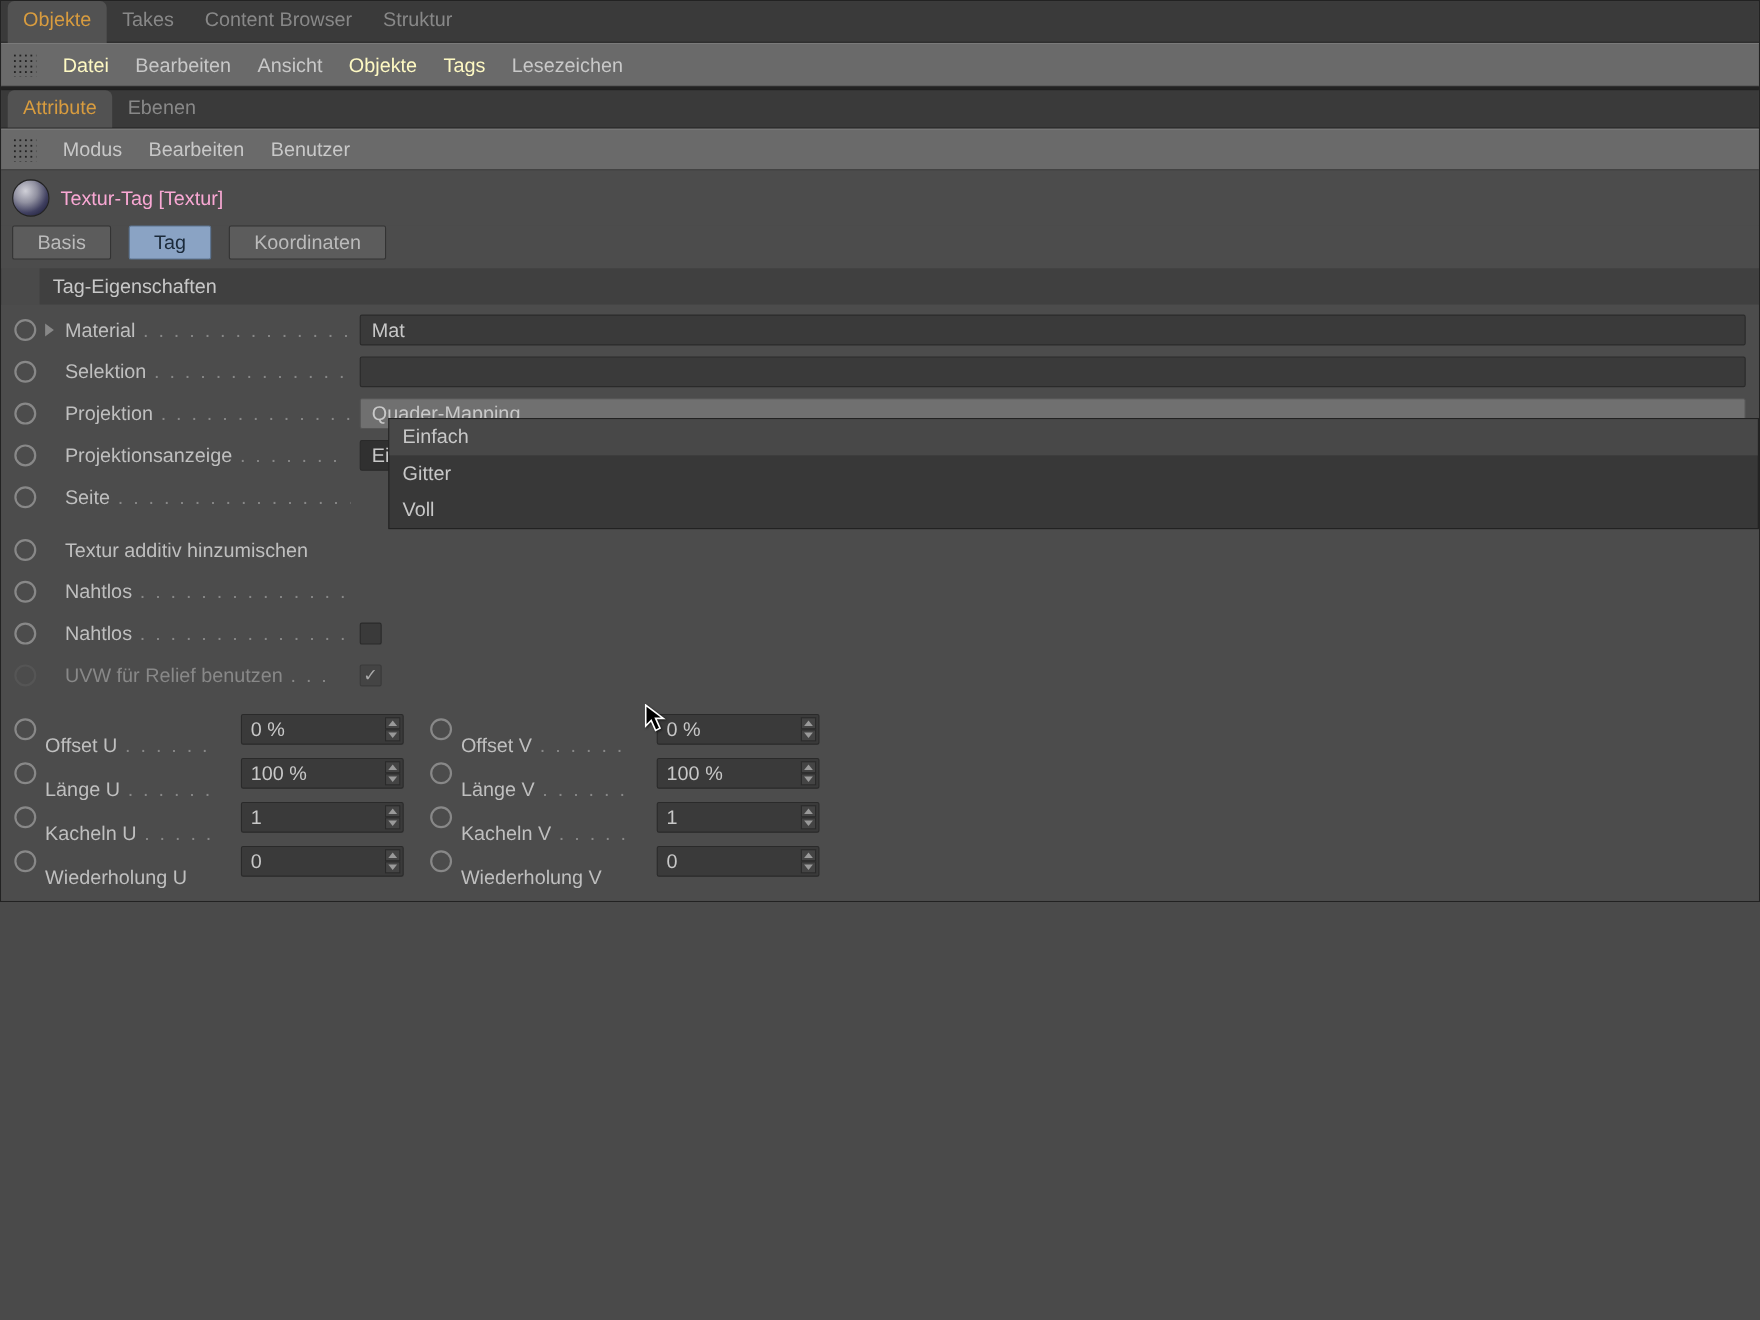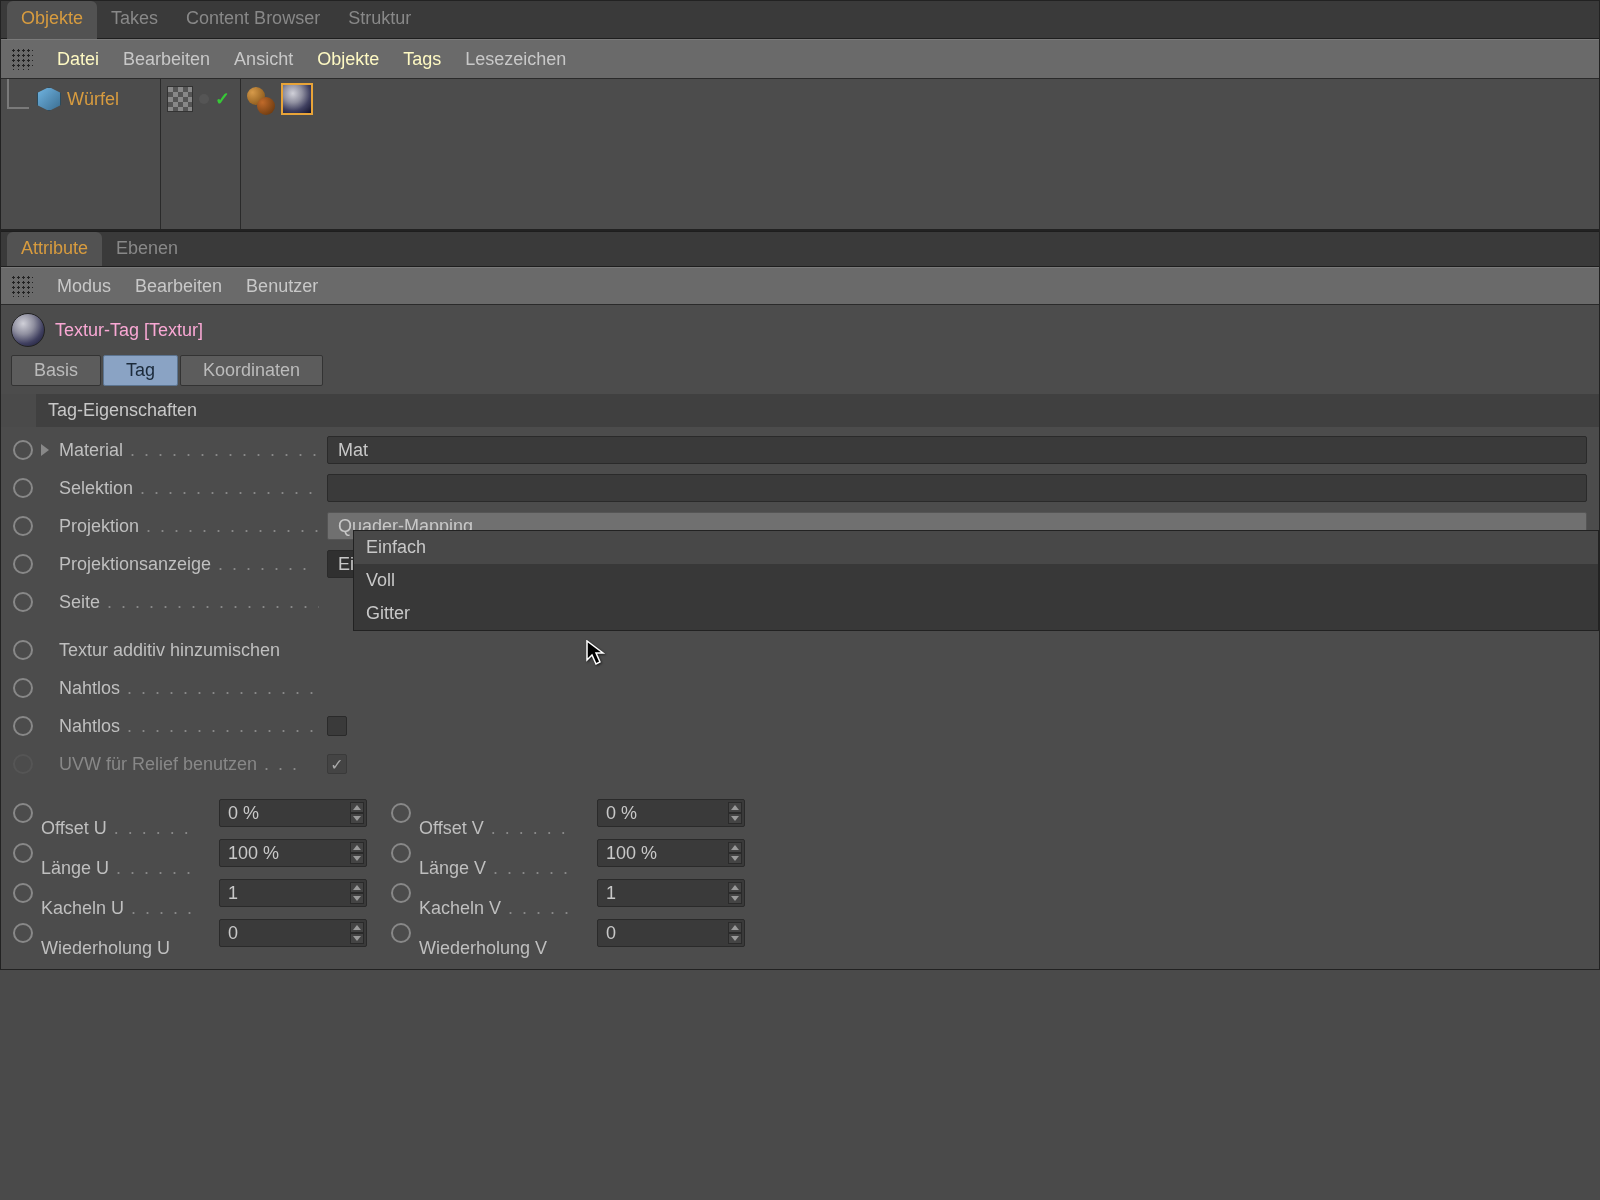--- a/index.html
+++ b/index.html
@@ -63,21 +63,21 @@
   .menubar2 .grid-icon { width: 22px; height: 22px;
     background-image: radial-gradient(circle, #222 1.2px, transparent 1.3px);
     background-size: 5px 5px; }
   
   .attr-header { display: flex; align-items: center; gap: 10px; padding: 8px 10px; background: #4c4c4c; }
   .attr-icon { width: 34px; height: 34px; border-radius: 50%;
     background: radial-gradient(circle at 35% 30%, #d0d0d8 0%, #9090a0 35%, #404060 65%, #10102a 100%);
     border: 1px solid #222; }
   .attr-title { color: #f9a8d4; }
   
-  .sub-tabs { display: flex; gap: 2px; padding: 0 10px 8px 10px; background: #4c4c4c; }
+  .sub-tabs { display: flex; gap: 16px; padding: 0 10px 8px 10px; background: #4c4c4c; }
   .sub-tab { padding: 4px 22px; background: #5c5c5c; border: 1px solid #333; color: #bbb; border-radius: 2px; }
   .sub-tab.active { background: #8aa3c4; color: #1b2a3a; border-color: #5c7490; }
   
   .section-title { padding: 6px 12px; background: #404040; color: #c8c8c8; font-weight: 500; margin-left: 35px; }
   
   .props { background: #4c4c4c; padding: 4px 0 16px 0; }
   .prop-row { display: flex; align-items: center; height: 38px; padding: 0 12px; gap: 8px; position: relative; }
   .radio { width: 20px; height: 20px; border-radius: 50%; border: 2px solid #888; background: #4c4c4c; flex: 0 0 20px; }
   .radio.disabled { border-color: #555; }
   .tri { width: 0; height: 0; border-top: 6px solid transparent; border-bottom: 6px solid transparent; border-left: 8px solid #888; margin-right: 2px; }
@@ -119,45 +119,20 @@
   </div>
   <div class="menubar">
     <div class="grid-icon"></div>
     <span class="hl">Datei</span>
     <span>Bearbeiten</span>
     <span>Ansicht</span>
     <span class="hl">Objekte</span>
     <span class="hl">Tags</span>
     <span>Lesezeichen</span>
   </div>
-  <div class="object-area">
-    <div class="obj-col-left">
-      <div class="obj-row">
-        <div class="tree-conn"></div>
-        <div class="cube-icon"></div>
-        <span class="obj-name">Würfel</span>
-      </div>
-    </div>
-    <div class="obj-col-mid">
-      <div class="obj-row">
-        <div class="layer-swatch"></div>
-        <div class="dot gray"></div>
-        <span class="chk">✓</span>
-      </div>
-    </div>
-    <div class="obj-col-tags">
-      <div class="obj-row">
-        <div style="position:relative; width:28px; height:24px;">
-          <div class="sphere-a" style="position:absolute; left:0; top:0;"></div>
-          <div class="sphere-b" style="position:absolute; left:10px; top:10px;"></div>
-        </div>
-        <div class="tag-thumb"></div>
-      </div>
-    </div>
-  </div>
 </div>
 
 <div class="panel" style="position:relative;">
   <div class="attr-tabs">
     <div class="attr-tab active">Attribute</div>
     <div class="attr-tab">Ebenen</div>
   </div>
   <div class="menubar2">
     <div class="grid-icon"></div>
     <span>Modus</span>
@@ -334,22 +309,22 @@
                 <div></div>
               </div>
             </div>
         </div>
       </div>
     </div>
   </div>
 
   <div class="dropdown-menu" style="top:299px;">
     <div class="dd-item hover">Einfach</div>
+    <div class="dd-item">Gitter</div>
     <div class="dd-item">Voll</div>
-    <div class="dd-item">Gitter</div>
   </div>
 </div>
 
 <div class="cursor" style="left:586px; top:640px;">
   <svg width="20" height="28" viewBox="0 0 20 28">
     <path d="M1 1 L1 20 L6 15 L10 24 L14 22 L10 13 L17 13 Z" fill="#000" stroke="#fff" stroke-width="1.5"></path>
   </svg>
 </div>
 
 </body></html>

